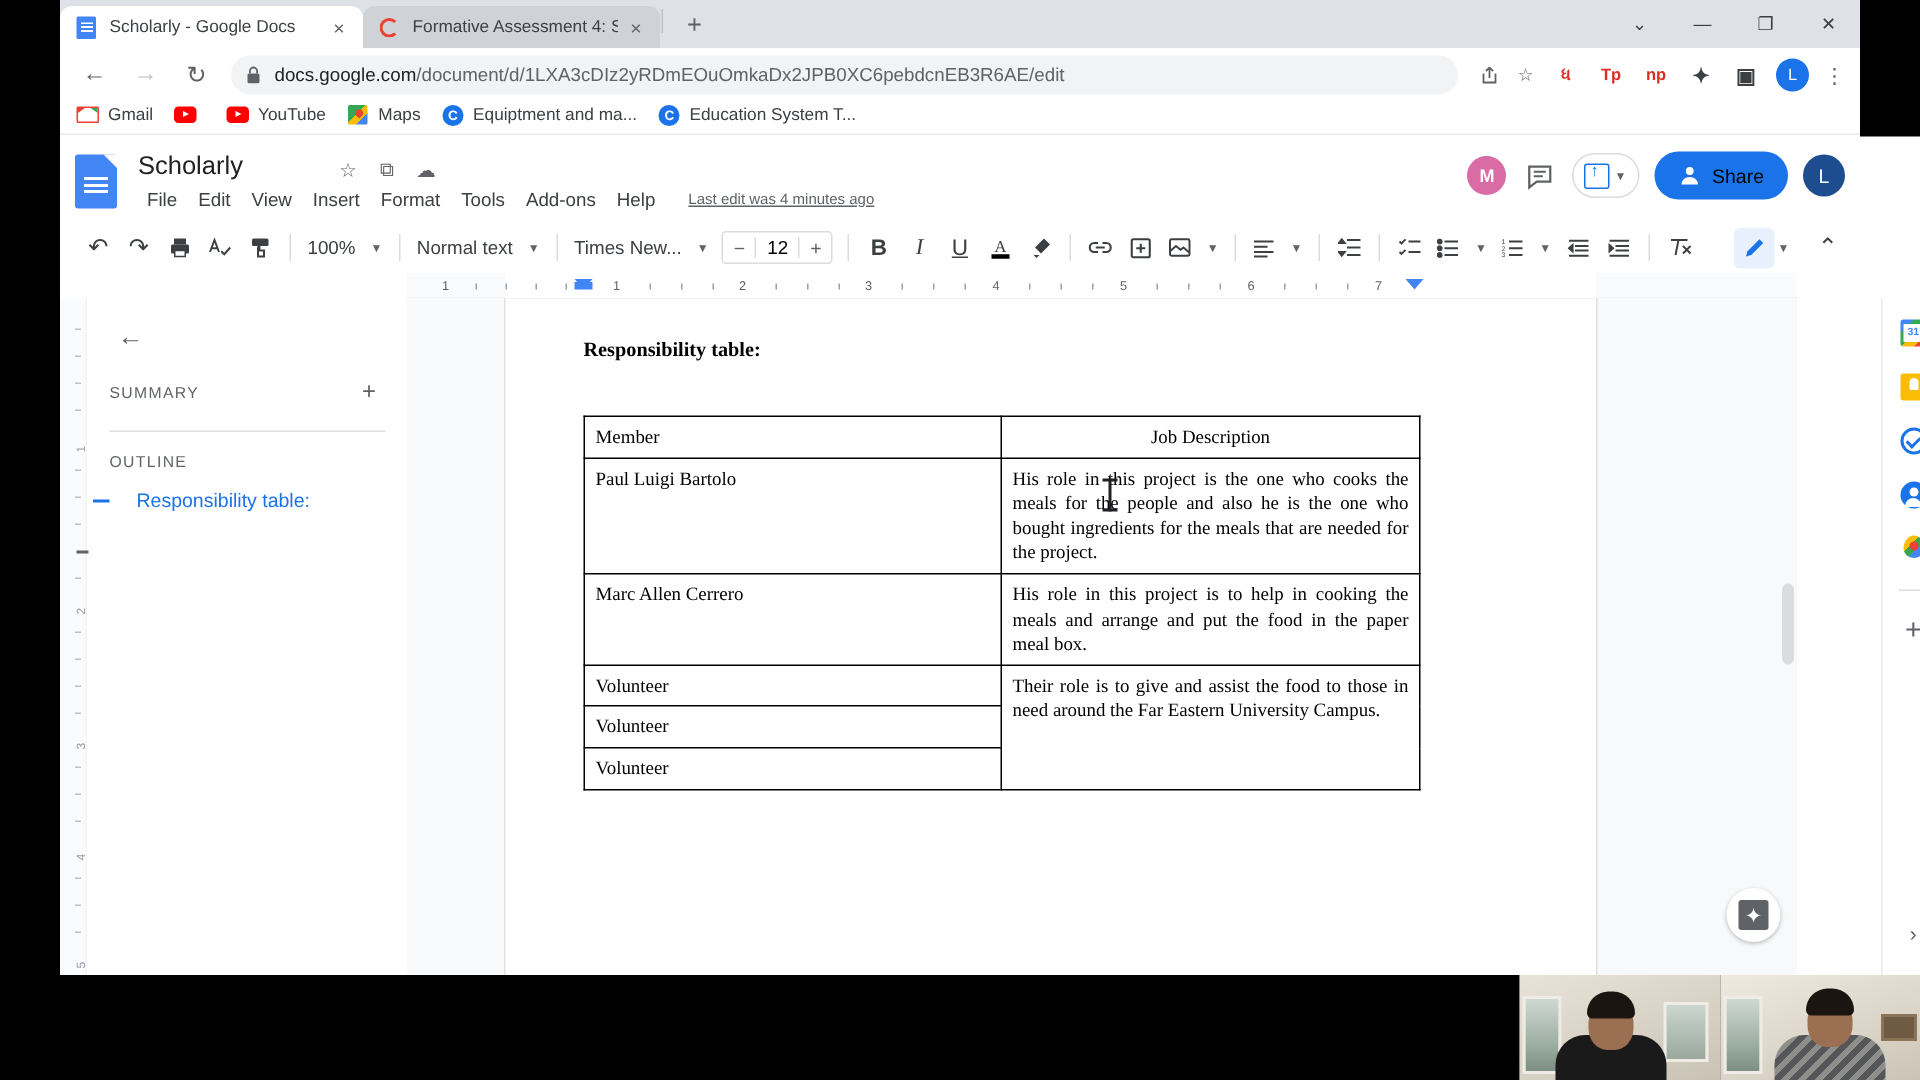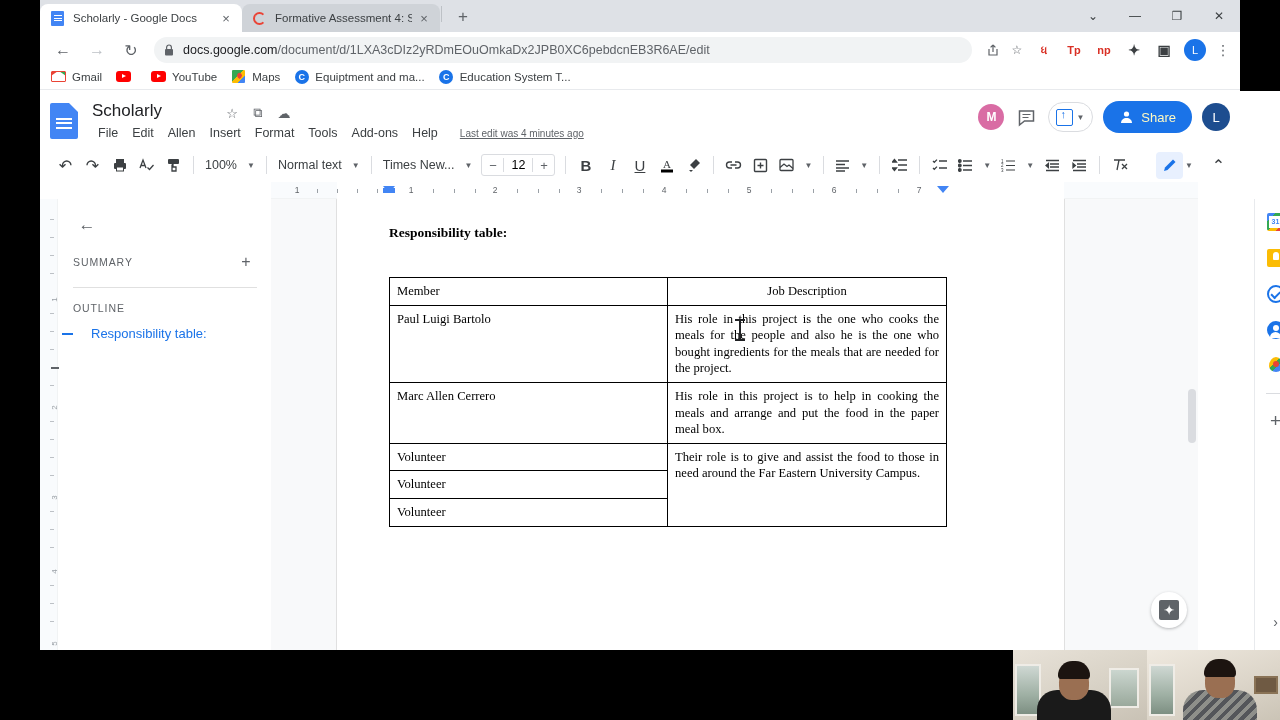--- a/index.html
+++ b/index.html
@@ -220,21 +220,21 @@
   }
   #comment-btn { width: 24px; height: 24px; display: flex; align-items: center; justify-content: center; color: #5f6368; }
   #present-btn {
     height: 30px; border: 1px solid #dadce0; border-radius: 15px;
     display: flex; align-items: center; gap: 3px;
     padding: 0 8px 0 7px; color: #1a73e8;
   }
   #present-box { width: 17px; height: 17px; border: 1.6px solid #1a73e8; border-radius: 2px; position: relative; }
   #present-box:after { content:"↑"; position:absolute; left:3px; top:-2px; font-size:11px; color:#1a73e8; }
   #share-btn {
-    height: 32px; background: #1a73e8; color: #fef9c3;
+    height: 32px; background: #1a73e8; color: #000000;
     border-radius: 16px; display: flex; align-items: center; gap: 7px;
     padding: 0 16px; font-size: 13px;
   }
   #user-avatar {
     width: 28px; height: 28px; border-radius: 50%;
     background: #1d4d8f; color: #fff;
     display: flex; align-items: center; justify-content: center;
     font-size: 13px;
   }
 
@@ -554,21 +554,21 @@
     <div id="docs-header">
       <div id="docs-logo"></div>
       <div id="doc-title">Scholarly</div>
       <div class="title-ico" style="left:183px">☆</div>
       <div class="title-ico" style="left:209px">⧉</div>
       <div class="title-ico" style="left:235px">☁</div>
 
       <div id="menu-bar">
         <div class="menu-item">File</div>
         <div class="menu-item">Edit</div>
-        <div class="menu-item">Allen</div>
+        <div class="menu-item">View</div>
         <div class="menu-item">Insert</div>
         <div class="menu-item">Format</div>
         <div class="menu-item">Tools</div>
         <div class="menu-item">Add-ons</div>
         <div class="menu-item">Help</div>
         <div id="last-edit">Last edit was 4 minutes ago</div>
       </div>
 
       <div id="header-right">
         <div id="collab-avatar">M</div>

